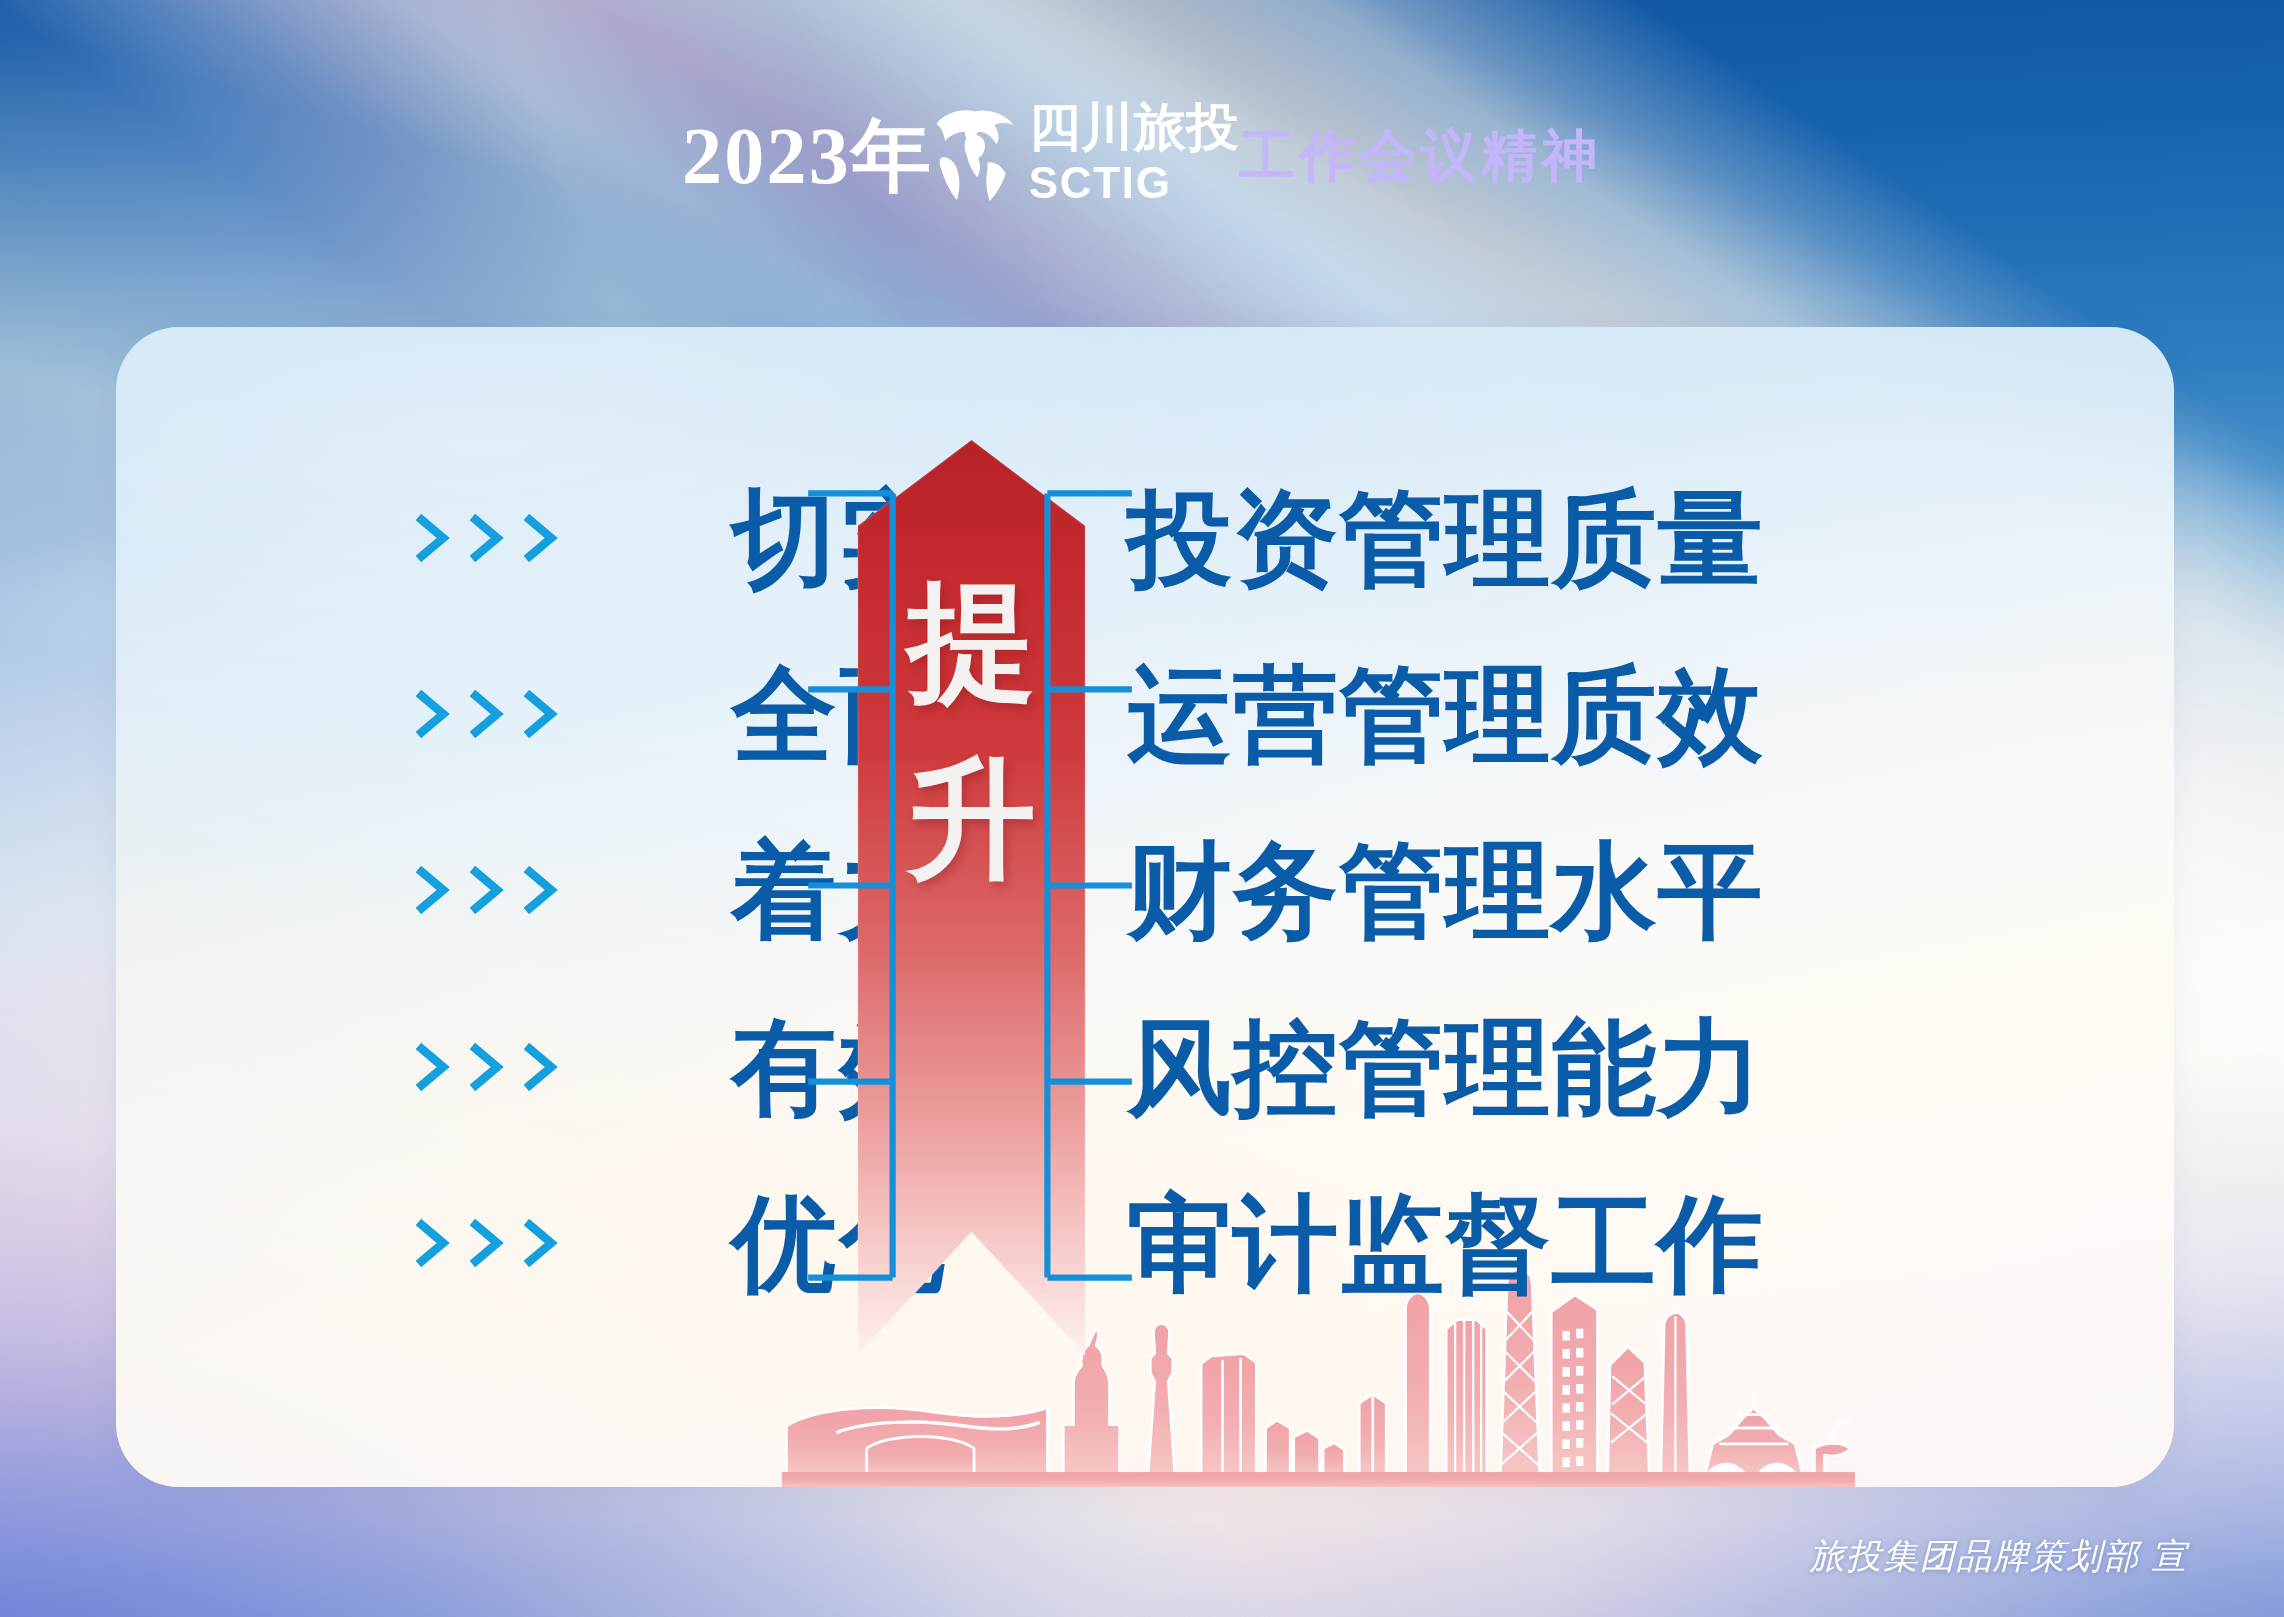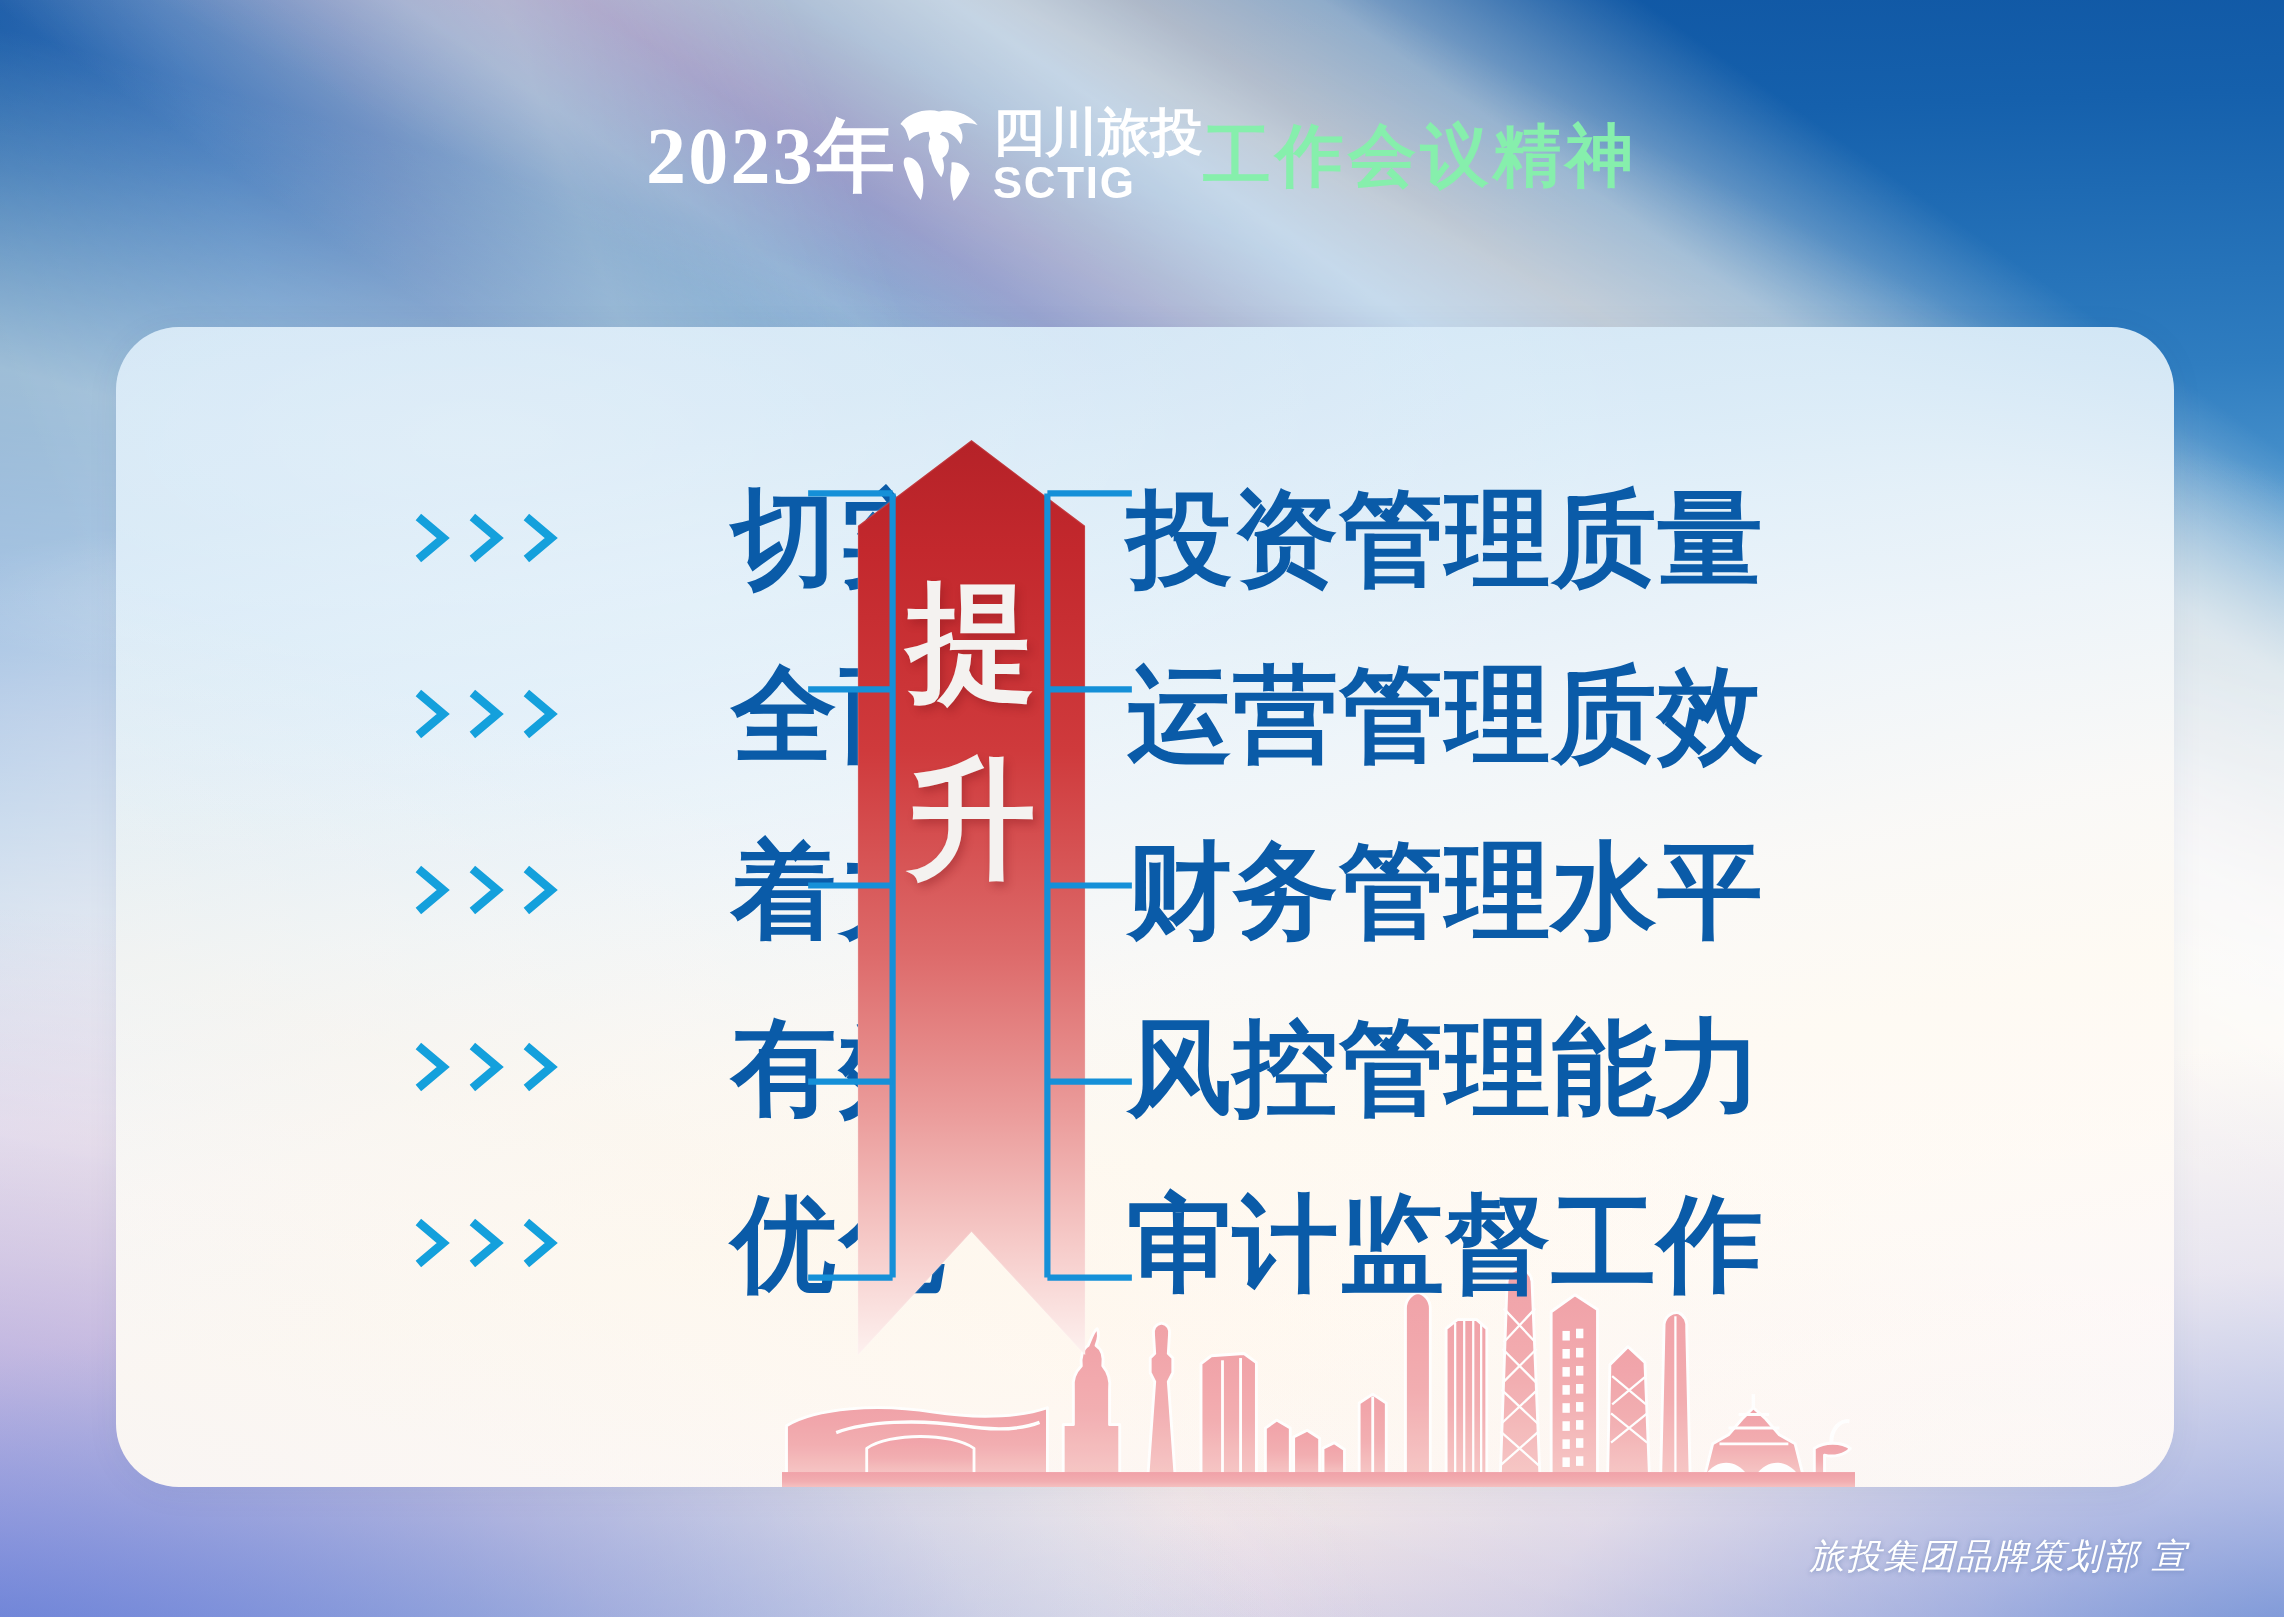--- a/index.html
+++ b/index.html
@@ -143,23 +143,23 @@
     font-family: "Liberation Serif", "DejaVu Serif", serif;
     font-size: 80px;
     font-weight: 700;
     color: #ffffff;
     letter-spacing: 2.3px;
     line-height: 1;
     white-space: nowrap;
   }
   .head-title {
     font-family: "Liberation Serif", "DejaVu Serif", serif;
-    font-size: 68px;
+    font-size: 56px;
     font-weight: 700;
-    color: #86efac;
+    color: #c4b5fd;
     letter-spacing: 4.5px;
     line-height: 1;
     white-space: nowrap;
   }
   .logo {
     display: flex;
     align-items: center;
     gap: 11.3px;
   }
   .logo-mark { width: 84px; height: 95px; display: block; }
@@ -170,20 +170,21 @@
     justify-content: center;
     gap: 2.3px;
   }
   .logo-cn {
     font-size: 52px;
     font-weight: 700;
     color: #ffffff;
     line-height: 1;
     letter-spacing: 0.6px;
     white-space: nowrap;
+    font-family: Liberation Mono, monospace;
   }
   .logo-en {
     font-size: 44px;
     font-weight: 700;
     color: #ffffff;
     line-height: 1;
     letter-spacing: 1.7px;
     white-space: nowrap;
   }
 

